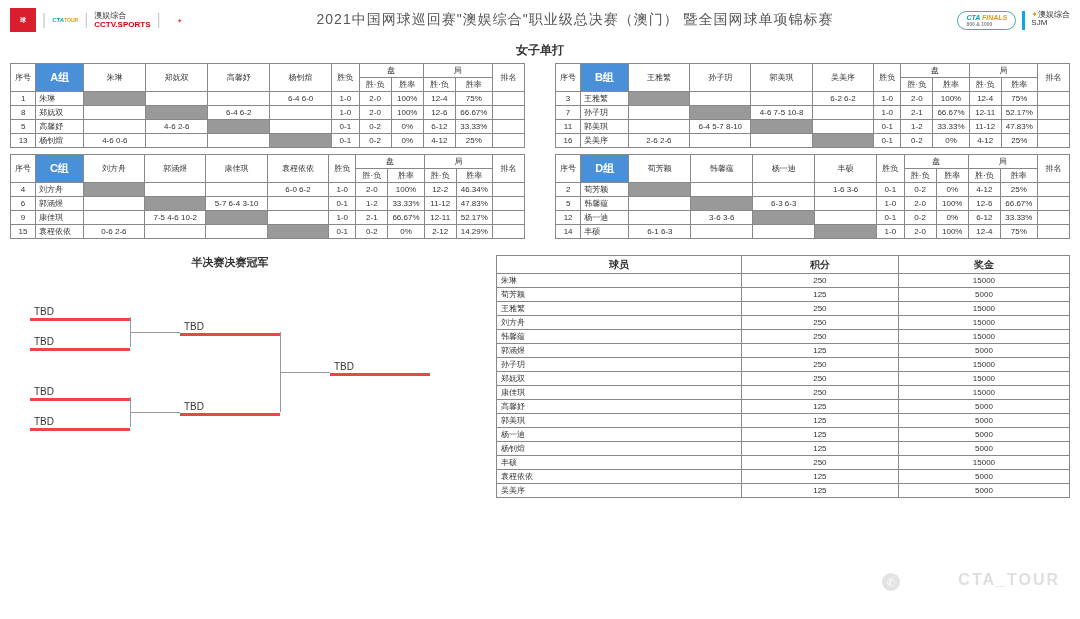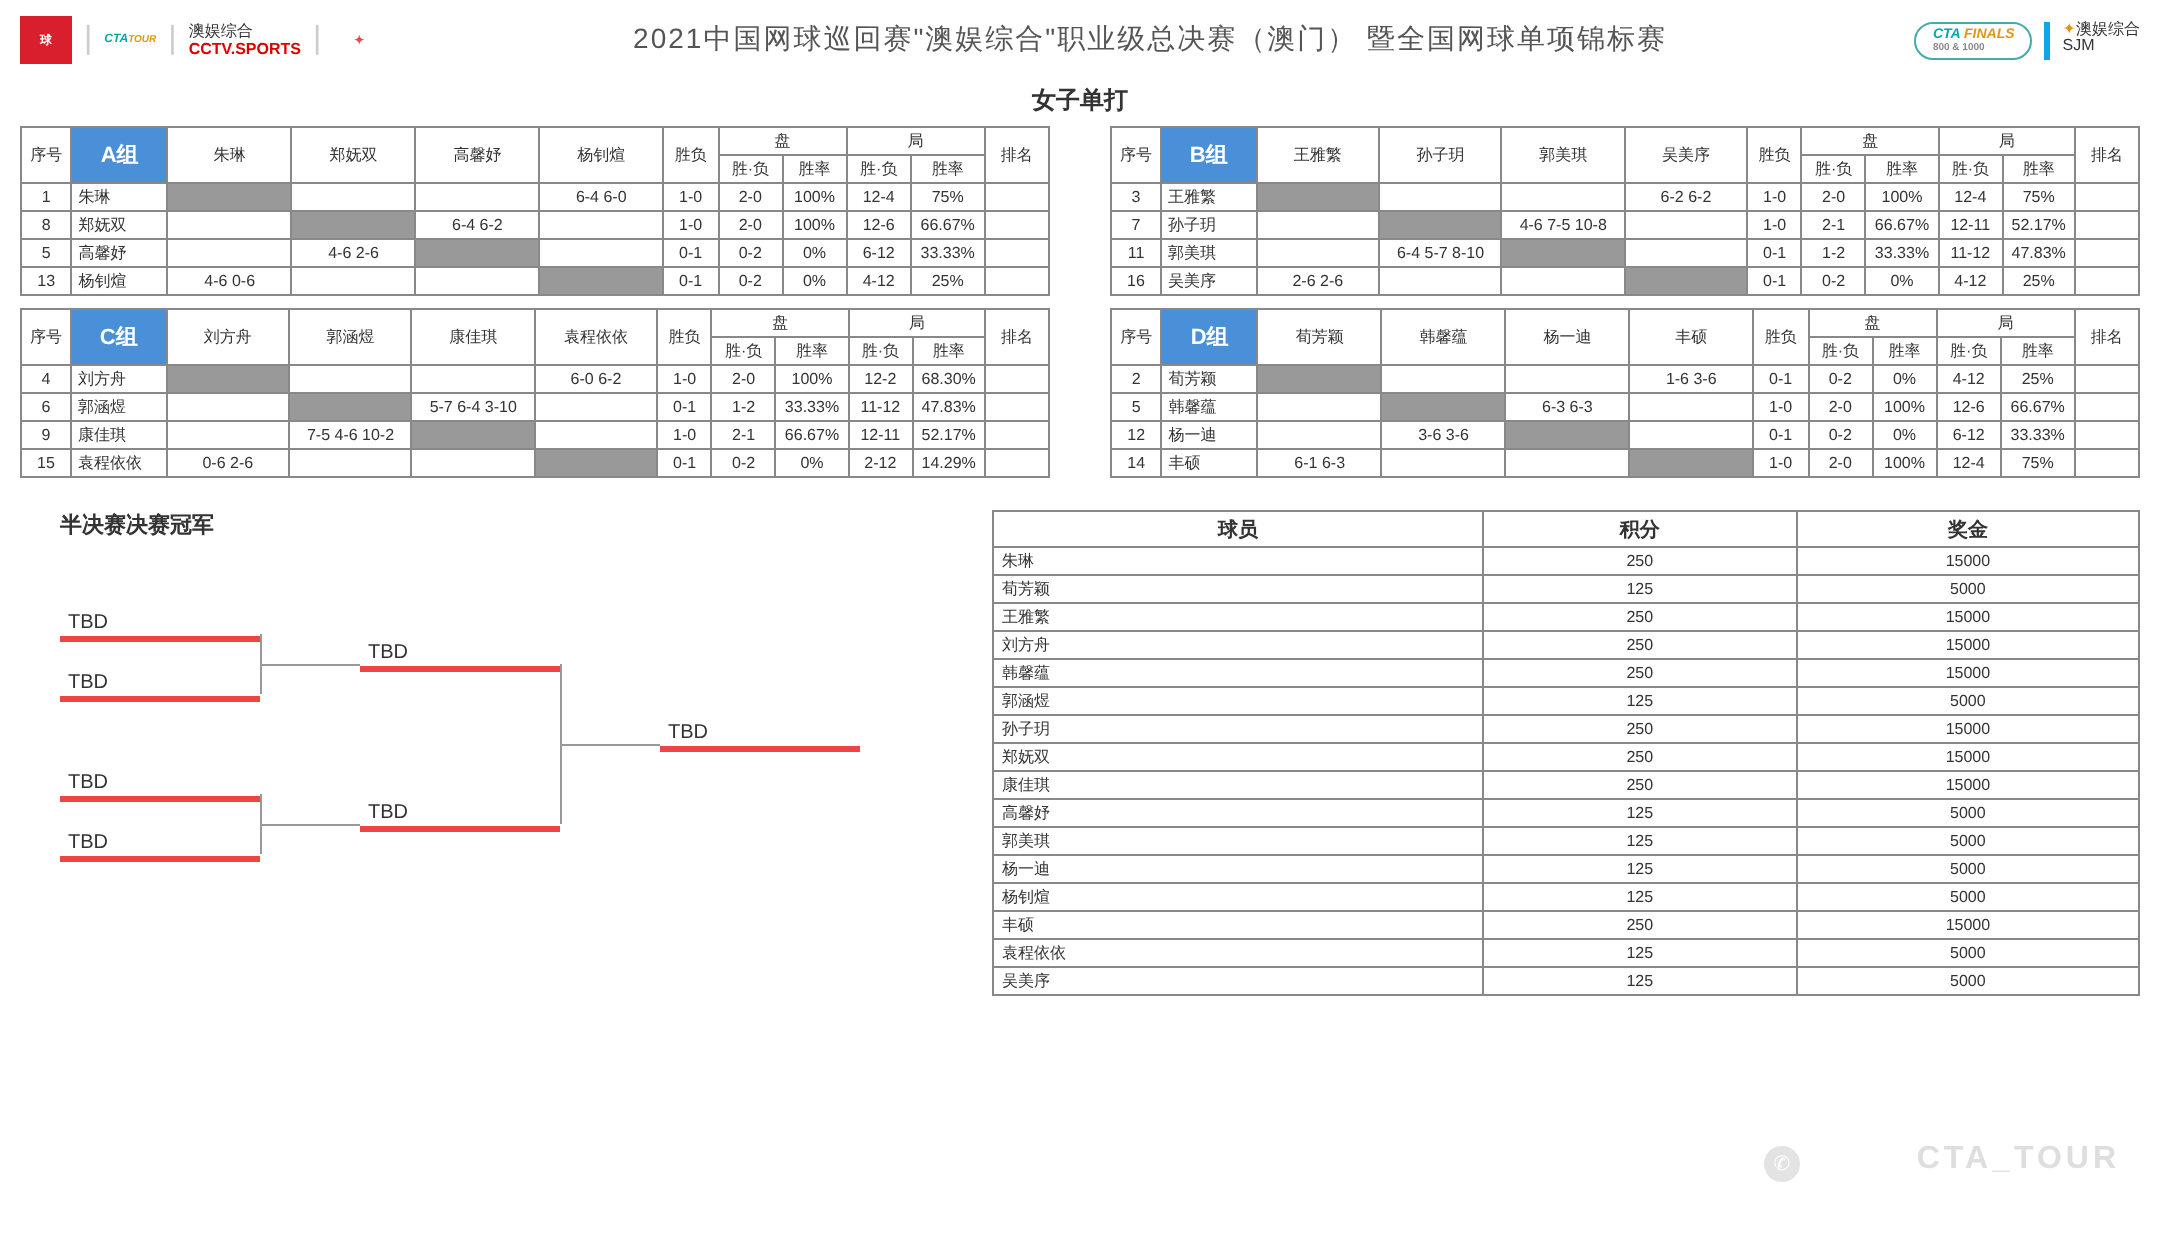--- a/index.html
+++ b/index.html
@@ -24,21 +24,21 @@
 th{font-weight:normal}
 .grp-hdr{background:#4a90d9;color:#fff;font-size:11px;width:42px;font-weight:bold}
 .seq{width:22px}
 .pname{width:42px;text-align:left;padding-left:3px}
 .score{width:54px}
 .wl{width:24px}
 .sub{width:28px}
 .rank{width:28px}
 .bottom{display:flex;padding:0 10px;margin-top:10px}
 .bracket{flex:0 0 440px;position:relative;height:220px;font-size:9px}
-.bracket-labels{display:flex;justify-content:flex-start;font-weight:bold;font-size:11px;margin-bottom:10px;padding:0 20px}
+.bracket-labels{display:flex;justify-content:center;font-weight:bold;font-size:11px;margin-bottom:10px;padding:0 20px}
 .bslot{position:absolute;border-bottom:3px solid #ef4444;width:100px;font-size:10px;padding:1px 4px}
 .bline-v{position:absolute;border-right:1px solid #999}
 .bline-h{position:absolute;border-bottom:1px solid #999}
 .prize-table{flex:1;margin-left:46px}
 .prize-table table{width:100%}
 .prize-table th{font-size:10px;font-weight:bold;height:18px}
 .prize-table td{text-align:center;height:14px}
 .prize-table td:first-child{text-align:left;padding-left:4px}
 .watermark{position:absolute;right:20px;bottom:30px;font-size:16px;font-weight:bold;color:rgba(200,200,200,0.6);letter-spacing:2px}
 .wm-icon{position:absolute;right:180px;bottom:28px;width:18px;height:18px;border-radius:50%;background:rgba(200,200,200,0.5);color:#fff;display:flex;align-items:center;justify-content:center;font-size:10px}
@@ -171,21 +171,21 @@
               <td>4</td>
               <td class="pname">刘方舟</td>
               <td style="background:#999"></td>
               <td style=""></td>
               <td style=""></td>
               <td style="">6-0 6-2</td>
               <td>1-0</td>
               <td>2-0</td>
               <td>100%</td>
               <td>12-2</td>
-              <td>68.30%</td>
+              <td>46.34%</td>
               <td></td>
             </tr>
             <tr>
               <td>6</td>
               <td class="pname">郭涵煜</td>
               <td style=""></td>
               <td style="background:#999"></td>
               <td style="">5-7 6-4  3-10</td>
               <td style=""></td>
               <td>0-1</td>

